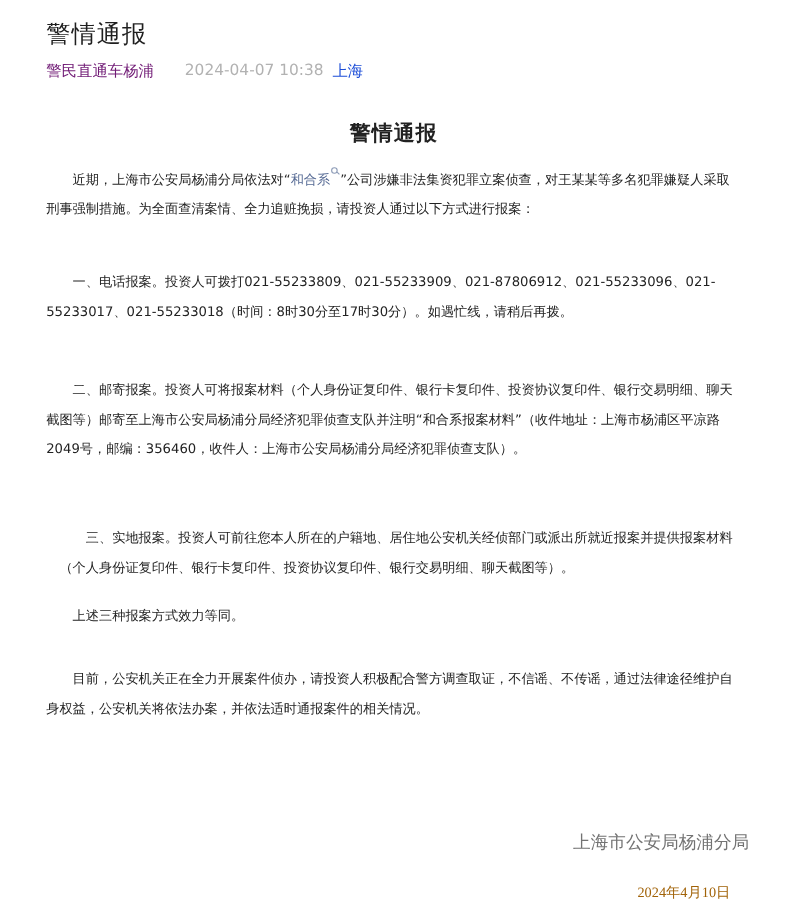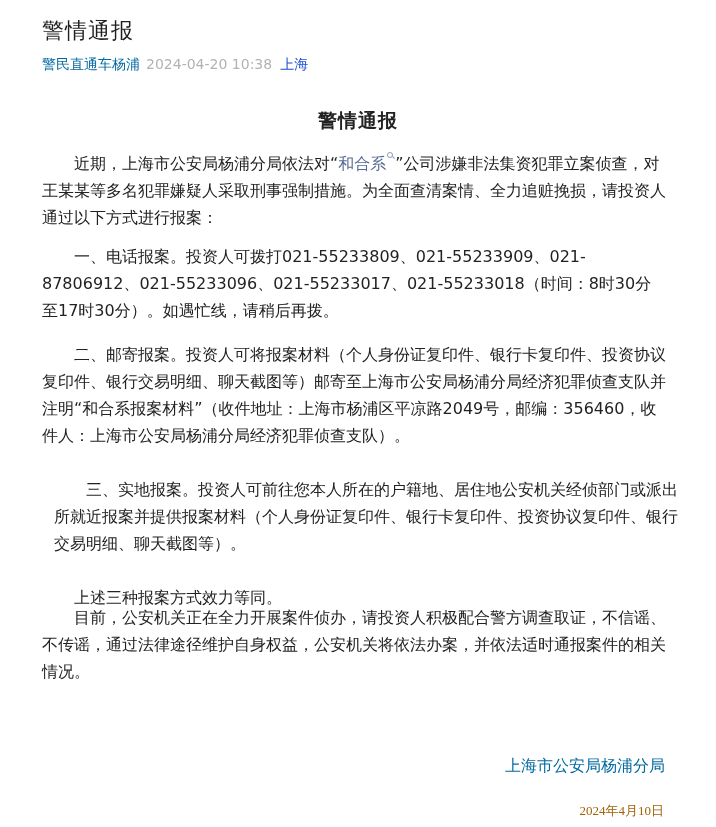--- a/index.html
+++ b/index.html
@@ -9,68 +9,68 @@
     }
     .article-title {
       position: absolute; left: 42px; top: 16px;
       font-size: 22px; color: #1f1f1f; margin: 0; font-weight: normal;
       letter-spacing: 1px;
     }
     .meta {
       position: absolute; left: 42px; top: 56px;
       font-size: 14px; display: flex; gap: 0;
     }
-    .meta .source { color: #0369a1; margin-right: 6px; }
+    .meta .source { color: #701a75; margin-right: 28px; }
     .meta .time { color: #b2b2b2; margin-right: 8px; }
     .meta .loc { color: #1d4ed8; }
     .doc-heading {
       position: absolute; left: 0; right: 0; top: 108px;
       text-align: center; font-size: 19px; font-weight: bold; color: #222;
       letter-spacing: 1px;
     }
     .body-text {
       position: absolute; left: 42px; width: 624px;
-      font-size: 16px; line-height: 27px; color: #222;
+      font-size: 12px; line-height: 27px; color: #222;
     }
     .indent { text-indent: 2em; }
     .p1 { top: 150px; }
     .p2 { top: 243px; }
     .p3 { top: 341px; }
     .p4 { top: 464px; }
-    .p5 { top: 584px; }
+    .p5 { top: 547px; }
     .p6 { top: 604px; }
     .kw-link { color: #576b95; }
     .search-icon {
       display: inline-block; width: 8px; height: 8px; position: relative;
       vertical-align: top; margin-top: 2px; margin-left: 1px;
     }
     .search-icon::before {
       content: ""; position: absolute; left: 0; top: 0; width: 4px; height: 4px;
       border: 1px solid #8c9bb7; border-radius: 50%;
     }
     .search-icon::after {
       content: ""; position: absolute; left: 5px; top: 5px; width: 3px; height: 1px;
       background: #8c9bb7; transform: rotate(45deg);
     }
     .signature {
-      position: absolute; right: 51px; top: 756px; font-size: 16px; color: #0369a1;
+      position: absolute; right: 35px; top: 756px; font-size: 16px; color: #737373;
     }
     .sign-date {
       position: absolute; right: 52px; top: 802px; font-size: 13px; color: #a16207;
       font-family: "Liberation Serif", serif;
     }
   </style>
 </head>
 <body>
 
 <h1 class="article-title">警情通报</h1>
 
 <div class="meta">
   <span class="source">警民直通车杨浦</span>
-  <span class="time">2024-04-20 10:38</span>
+  <span class="time">2024-04-07 10:38</span>
   <span class="loc">上海</span>
 </div>
 
 <div class="doc-heading">警情通报</div>
 
 <p class="body-text indent p1" style="margin:0;"><span>近期，上海市公安局杨浦分局依法对“</span><span class="kw-link"><span>和合系</span><span class="search-icon"></span></span><span>”公司涉嫌非法集资犯罪立案侦查，对王某某等多名犯罪嫌疑人采取刑事强制措施。为全面查清案情、全力追赃挽损，请投资人通过以下方式进行报案：</span></p>
 
 <p class="body-text indent p2" style="margin:0;">一、电话报案。投资人可拨打021-55233809、021-55233909、021-87806912、021-55233096、021-55233017、021-55233018（时间：8时30分至17时30分）。如遇忙线，请稍后再拨。</p>
 
 <p class="body-text indent p3" style="margin:0;">二、邮寄报案。投资人可将报案材料（个人身份证复印件、银行卡复印件、投资协议复印件、银行交易明细、聊天截图等）邮寄至上海市公安局杨浦分局经济犯罪侦查支队并注明“和合系报案材料”（收件地址：上海市杨浦区平凉路2049号，邮编：356460，收件人：上海市公安局杨浦分局经济犯罪侦查支队）。</p>

